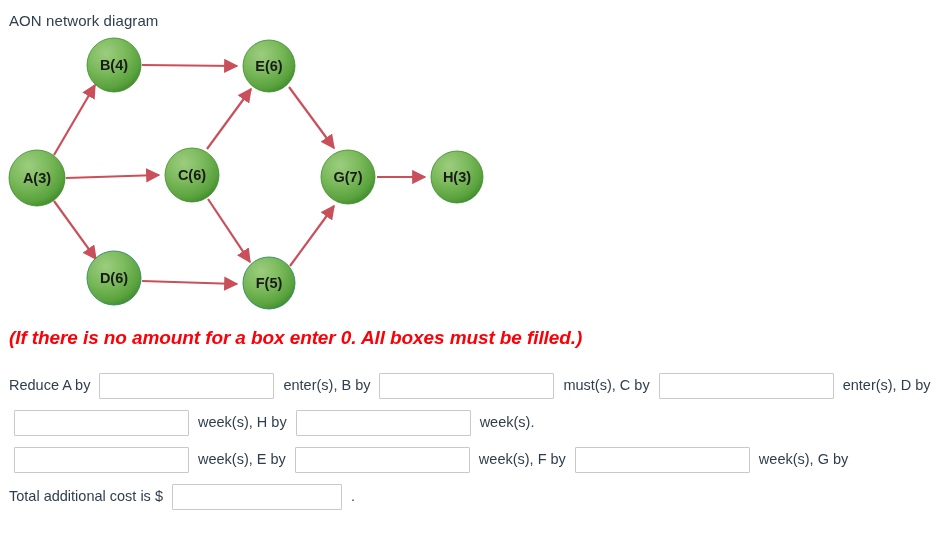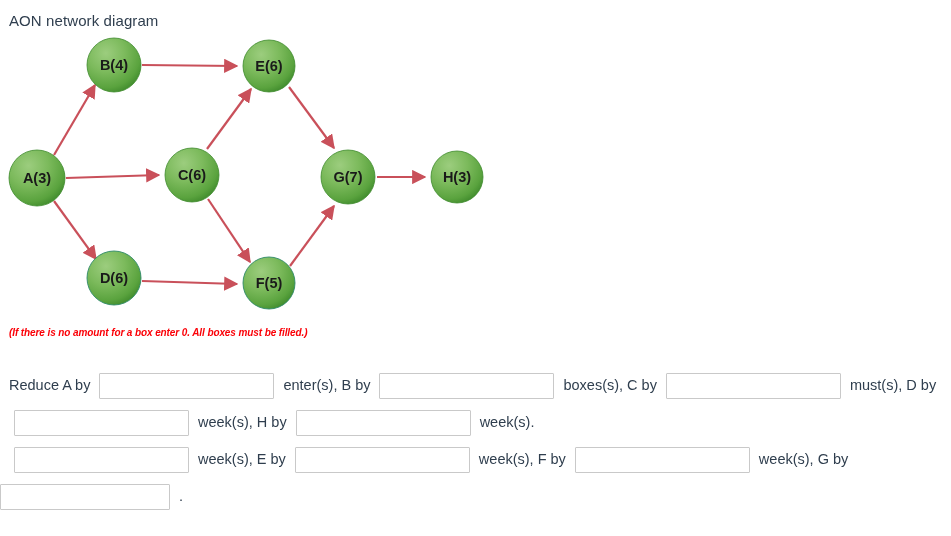--- a/index.html
+++ b/index.html
@@ -28,21 +28,21 @@
     position: absolute;
     left: 0px;
     top: 36px;
     width: 520px;
     height: 285px;
   }
   #warning-note {
     position: absolute;
     left: 9px;
     top: 327px;
-    font-size: 10px;
+    font-size: 19px;
     font-weight: bold;
     font-style: italic;
     color: #fb0007;
     white-space: nowrap;
     letter-spacing: -0.1px;
   }
   #form-area {
     position: absolute;
     left: 0px;
     top: 367px;
@@ -149,39 +149,40 @@
 
 <div id="warning-note">(If there is no amount for a box enter 0.  All boxes must be filled.)</div>
 
 <div id="form-area">
 
   <div class="form-row">
     <span class="lbl gap-r" style="margin-left:9px;">Reduce A by</span>
     <input class="txtbox" type="text" style="width: 175px;" placeholder="" value="">
     <span class="lbl gap-l gap-r">enter(s), B by</span>
     <input class="txtbox" type="text" style="width: 175px;" placeholder="">
-    <span class="lbl gap-l gap-r">boxes(s), C by</span>
+    <span class="lbl gap-l gap-r">must(s), C by</span>
     <input class="txtbox" type="text" style="width: 175px;" placeholder="">
-    <span class="lbl gap-l">must(s), D by</span>
+    <span class="lbl gap-l">enter(s), D by</span>
   </div>
 
   <div class="form-row">
     <input class="txtbox" type="text" style="width: 175px; margin-left: 14px;" placeholder="">
     <span class="lbl gap-l gap-r">week(s), H by</span>
     <input class="txtbox" type="text" style="width: 175px;" placeholder="">
     <span class="lbl gap-l">week(s).</span>
   </div>
 
   <div class="form-row">
     <input class="txtbox" type="text" style="width: 175px; margin-left: 14px;" placeholder="">
     <span class="lbl gap-l gap-r">week(s), E by</span>
     <input class="txtbox" type="text" style="width: 175px;" placeholder="">
     <span class="lbl gap-l gap-r">week(s), F by</span>
     <input class="txtbox" type="text" style="width: 175px;" placeholder="">
     <span class="lbl gap-l">week(s), G by</span>
   </div>
 
   <div class="form-row">
+    <span class="lbl gap-r" style="margin-left:9px;">Total additional cost is $</span>
     <input class="txtbox" type="text" style="width: 170px;" placeholder="">
     <span class="lbl gap-l">.</span>
   </div>
 
 </div>
 
 </body></html>

